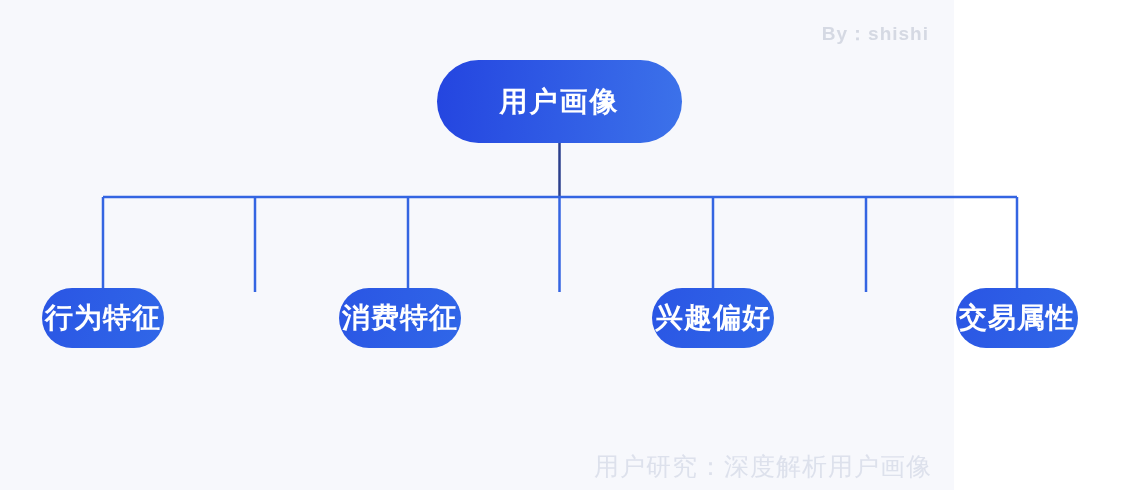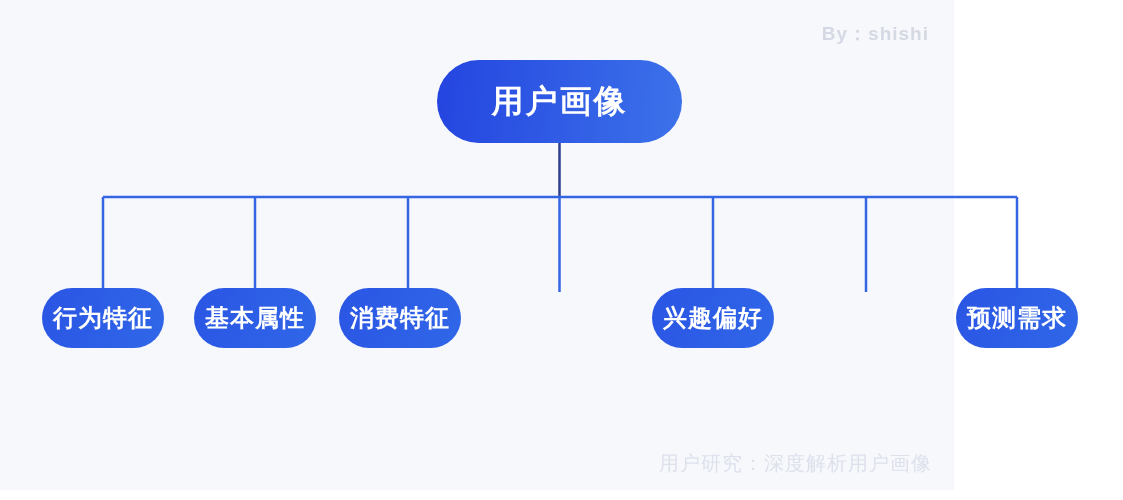--- a/index.html
+++ b/index.html
@@ -25,21 +25,21 @@
     font-size: 19px;
     font-weight: 600;
     letter-spacing: 1px;
     color: #d5d9e3;
     user-select: none;
   }
   .footer-watermark {
     position: absolute;
     top: 450px;
     right: 22px;
-    font-size: 20px;
+    font-size: 25px;
     font-weight: 500;
     letter-spacing: 1px;
     color: #dde1ec;
     user-select: none;
   }
   svg.connectors {
     position: absolute;
     left: 0; top: 0;
     width: 1123px;
     height: 490px;
@@ -52,37 +52,37 @@
     left: 437px;
     top: 60px;
     width: 245px;
     height: 83px;
     border-radius: 42px;
     background: linear-gradient(95deg, #2445e0 0%, #3c72ea 100%);
     display: flex;
     align-items: center;
     justify-content: center;
     color: #ffffff;
-    font-size: 32px;
+    font-size: 28px;
     font-weight: 700;
     letter-spacing: 2px;
     cursor: pointer;
   }
   .child-node {
     position: absolute;
     top: 288px;
     width: 122px;
     height: 60px;
     border-radius: 30px;
     background: linear-gradient(110deg, #2a55e4 0%, #3067e8 100%);
     display: flex;
     align-items: center;
     justify-content: center;
     color: #ffffff;
-    font-size: 24px;
+    font-size: 28px;
     font-weight: 700;
     letter-spacing: 1px;
     cursor: pointer;
   }
   .child-node.c0 { left: 42px;  }
   .child-node.c1 { left: 194px; }
   .child-node.c2 { left: 339px; }
   .child-node.c3 { left: 499px; }
   .child-node.c4 { left: 652px; text-align: right; }
   .child-node.c5 { left: 805px; }
@@ -111,28 +111,25 @@
 
     <div class="byline">By：shishi</div>
 
     <div class="root-node">
       <span>用户画像</span>
     </div>
 
     <div class="child-node c0">
       <span>行为特征</span>
     </div>
-    <div class="child-node c1">
-      <span>基本属性</span>
-    </div>
     <div class="child-node c2">
       <span>消费特征</span>
     </div>
     <div class="child-node c4">
       <span>兴趣偏好</span>
     </div>
     <div class="child-node c6">
-      <span>预测需求</span>
+      <span>交易属性</span>
     </div>
 
     <div class="footer-watermark">用户研究：深度解析用户画像</div>
   </div>
 </div>
 
 </body></html>

